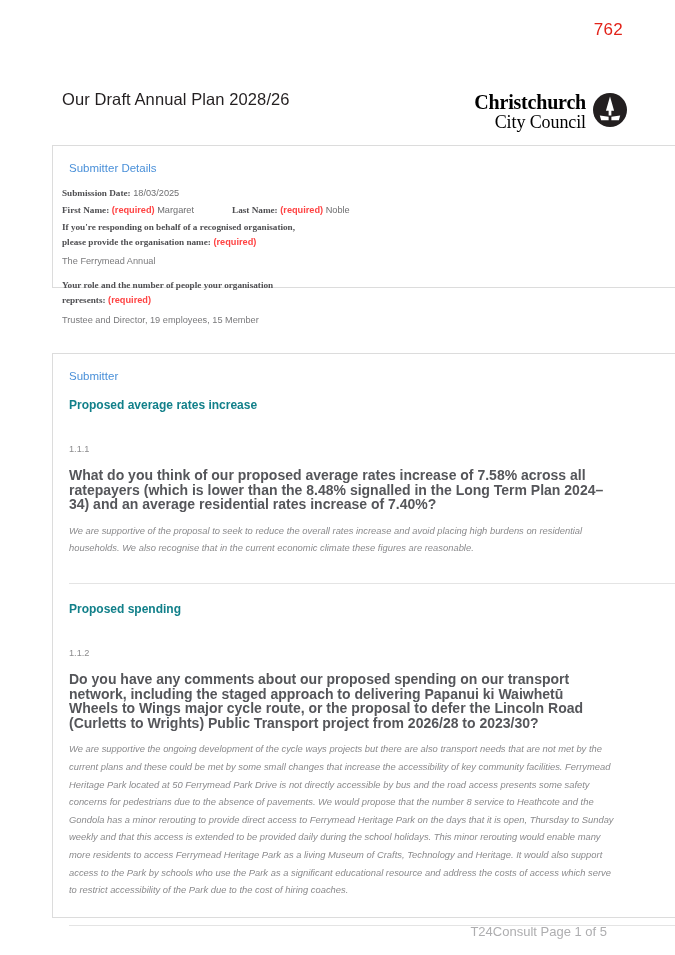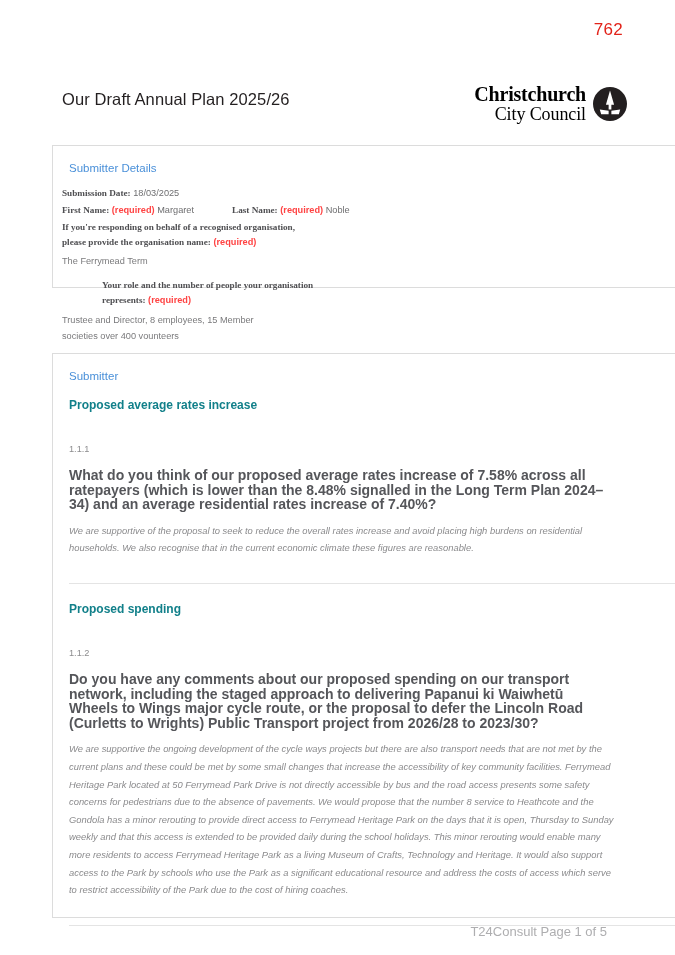--- a/index.html
+++ b/index.html
@@ -22,24 +22,24 @@
     top: 20px;
     right: 52px;
     color: #e2231a;
     font-size: 17px;
     font-weight: 400;
     letter-spacing: 0.3px;
   }
 
   .logo-block {
     position: absolute;
-    top: 84px;
+    top: 92px;
     right: 48px;
     display: flex;
-    align-items: center;
+    align-items: flex-start;
     gap: 7px;
   }
   .logo-words {
     display: flex;
     flex-direction: column;
     align-items: flex-end;
     line-height: 1.03;
     color: #000000;
     font-family: "Liberation Serif", serif;
   }
@@ -118,21 +118,21 @@
   .name-row .first { width: 170px; }
 
   .org-q { margin-top: 3px; width: 240px; }
   .answer-line {
     color: #7a7a7c;
     font-weight: 400;
     font-size: 9.2px;
     line-height: 15px;
     margin-top: 5px;
   }
-  .role-q { margin-top: 9px; width: 240px; margin-left: 40px; }
+  .role-q { margin-top: 9px; width: 240px; }
 
   
   .fb-sub-heading {
     color: #12808a;
     font-weight: 700;
     font-size: 12px;
     margin: 0 0 0 0;
   }
   .q-number {
     color: #8c8c8e;
@@ -183,21 +183,21 @@
     <span class="logo-line2">City Council</span>
   </div>
   <svg class="logo-mark" viewBox="0 0 100 100">
     <circle cx="50" cy="50" r="50" fill="#231f20"></circle>
     <path d="M50 10 L62 52 L54 52 L54 66 L46 66 L46 52 L38 52 Z" fill="#ffffff"></path>
     <path d="M20 66 L46 70 L46 80 L24 80 Z" fill="#ffffff"></path>
     <path d="M80 66 L54 70 L54 80 L76 80 Z" fill="#ffffff"></path>
   </svg>
 </div>
 
-<div class="doc-title">Our Draft Annual Plan 2025/26</div>
+<div class="doc-title">Our Draft Annual Plan 2028/26</div>
 
 <div class="panel" id="submitter-panel">
   <div class="panel-inner">
     <div class="panel-heading">Submitter Details</div>
   </div>
 </div>
 
 <div class="submitter-body">
   <div class="field-row">
     <span class="lbl">Submission Date:</span>
@@ -214,28 +214,27 @@
       <span class="lbl">Last Name:</span>
       <span class="req">(required)</span>
       <span class="val">Noble</span>
     </div>
   </div>
 
   <div class="org-q">
     <span class="lbl">If you're responding on behalf of a recognised organisation, please provide the organisation name:</span>
     <span class="req">(required)</span>
   </div>
-  <div class="answer-line">The Ferrymead Term</div>
+  <div class="answer-line">The Ferrymead Annual</div>
 
   <div class="role-q">
     <span class="lbl">Your role and the number of people your organisation represents:</span>
     <span class="req">(required)</span>
   </div>
-  <div class="answer-line">Trustee and Director, 8 employees, 15 Member</div>
-  <div class="answer-line" style="margin-top:1px">societies over 400 vounteers</div>
+  <div class="answer-line">Trustee and Director, 19 employees, 15 Member</div>
 </div>
 
 <div class="panel" id="feedback-panel">
   <div class="panel-inner">
     <div class="panel-heading">Submitter</div>
 
     <div>
       <div class="fb-sub-heading">Proposed average rates increase</div>
       <div class="q-number">1.1.1</div>
       <div class="q-text">What do you think of our proposed average rates increase of 7.58% across all ratepayers (which is lower than the 8.48% signalled in the Long Term Plan 2024–34) and an average residential rates increase of 7.40%?</div>

